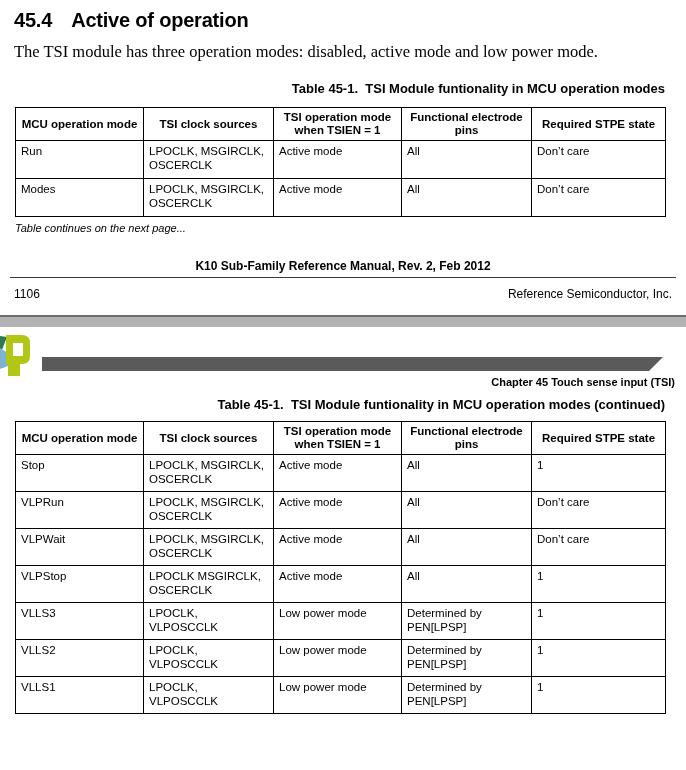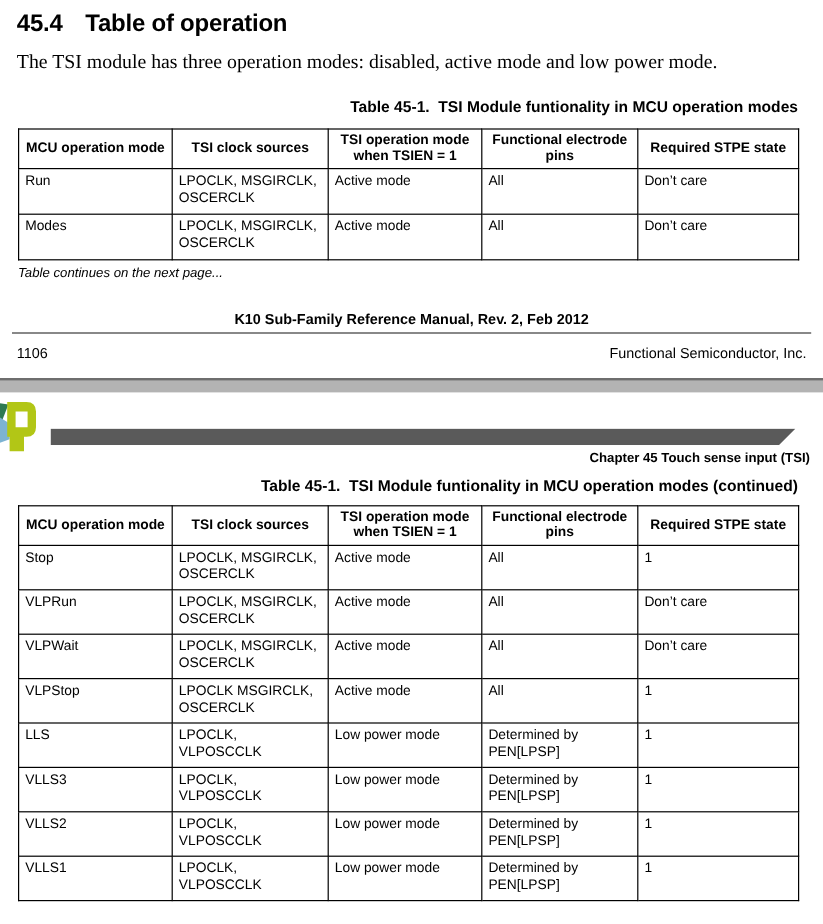--- a/index.html
+++ b/index.html
@@ -93,21 +93,21 @@
     font-size: 11px; font-weight: bold; text-align: left;
   }
 </style>
 </head>
 <body>
 
 <div class="page">
 
   <div class="section-heading">
     <span>45.4</span>
-    <span>Table of operation</span>
+    <span>Active of operation</span>
   </div>
 
   <div class="body-paragraph">The TSI module has three operation modes: disabled, active mode and low power mode.</div>
 
   <div class="table-caption caption-1">Table 45-1.  TSI Module funtionality in MCU operation modes</div>
 
   <table class="doc-table table-1">
     <colgroup>
       <col style="width:128px">
         <col style="width:130px">
@@ -144,21 +144,21 @@
           <td>Don’t care</td>
         </tr>
       </tbody>
   </table>
 
   <div class="continues-note">Table continues on the next page...</div>
 
   <div class="footer-manual-title">K10 Sub-Family Reference Manual, Rev. 2, Feb 2012</div>
   <div class="footer-rule"></div>
   <div class="page-number">1106</div>
-  <div class="publisher-name">Functional Semiconductor, Inc.</div>
+  <div class="publisher-name">Reference Semiconductor, Inc.</div>
 
   <div class="page-separator"></div>
 
   <svg class="logo" viewBox="0 0 32 42" xmlns="http://www.w3.org/2000/svg">
     <polygon points="0,1 7,2 0,20" fill="#2e7a52"></polygon>
     <polygon points="0,13 8,18 8,31 0,34" fill="#7db3d2"></polygon>
     <path fill-rule="evenodd" fill="#b2c616" d="M6,0 L22,0 Q30,0 30,8 L30,21 Q30,29 22,29 L20,29 L20,41 L8,41 L8,29 L6,29 Z
          M13,8 L23,8 L23,21 L13,21 Z"></path>
   </svg>
 
@@ -214,29 +214,20 @@
         </tr>
         <tr>
           <td>VLPStop</td>
           <td>LPOCLK MSGIRCLK,
 OSCERCLK</td>
           <td>Active mode</td>
           <td>All</td>
           <td>1</td>
         </tr>
         <tr>
-          <td>LLS</td>
-          <td>LPOCLK,
-VLPOSCCLK</td>
-          <td>Low power mode</td>
-          <td>Determined by
-PEN[LPSP]</td>
-          <td>1</td>
-        </tr>
-        <tr>
           <td>VLLS3</td>
           <td>LPOCLK,
 VLPOSCCLK</td>
           <td>Low power mode</td>
           <td>Determined by
 PEN[LPSP]</td>
           <td>1</td>
         </tr>
         <tr>
           <td>VLLS2</td>

